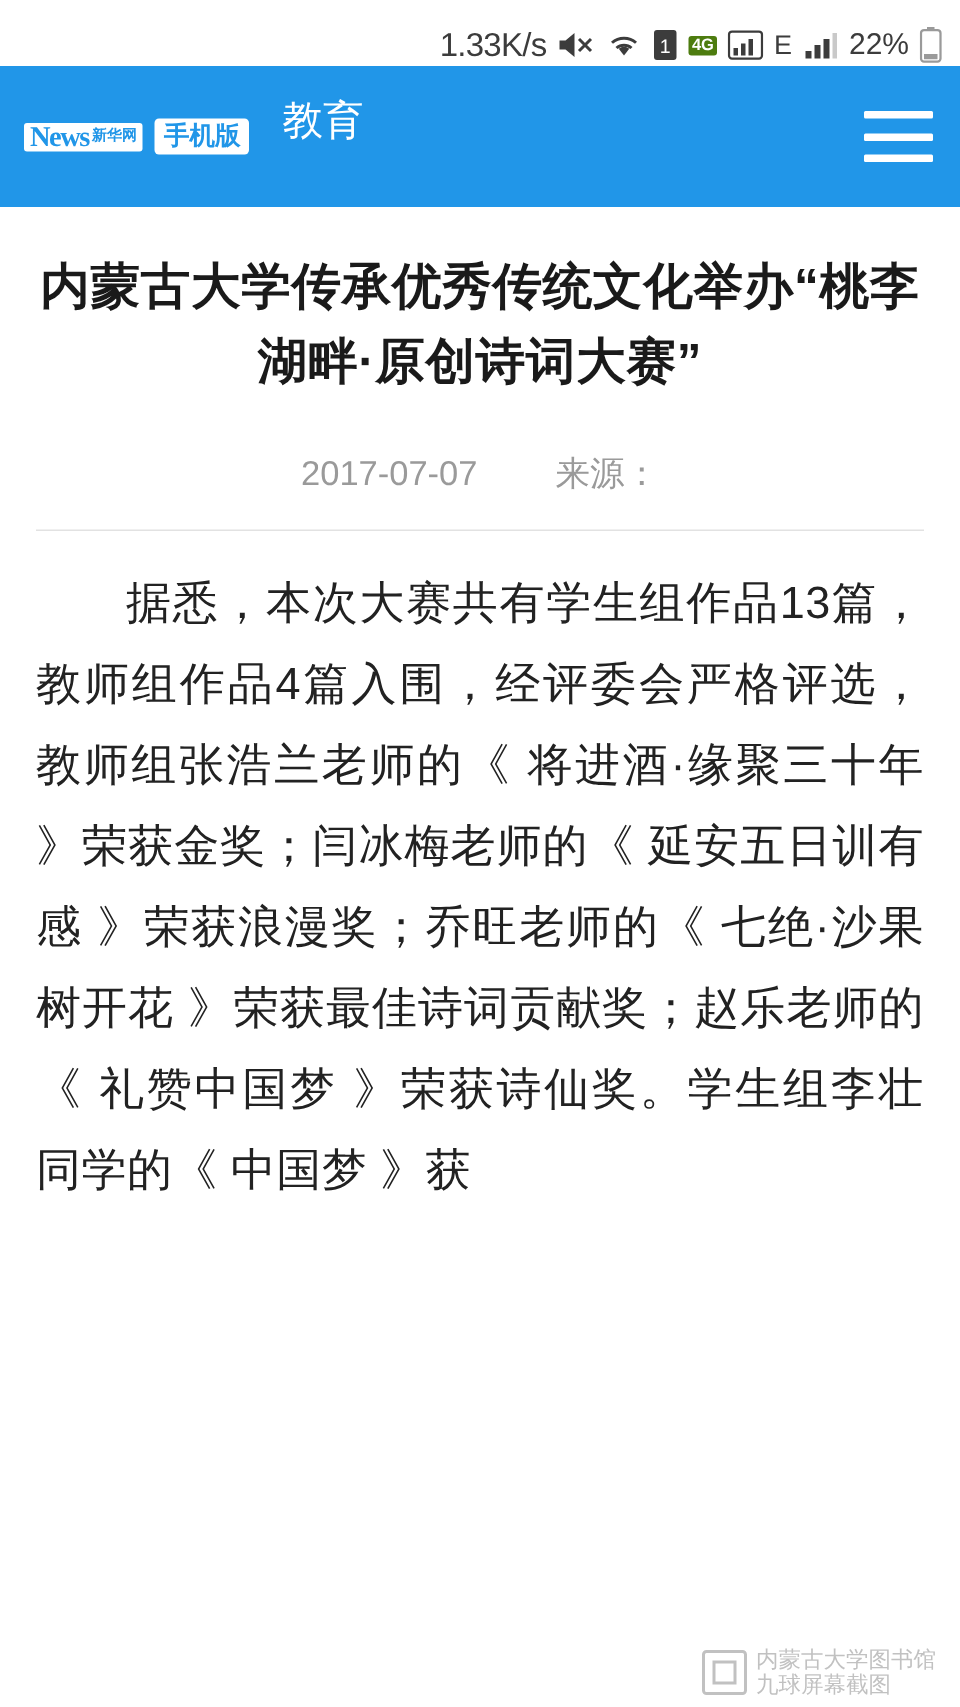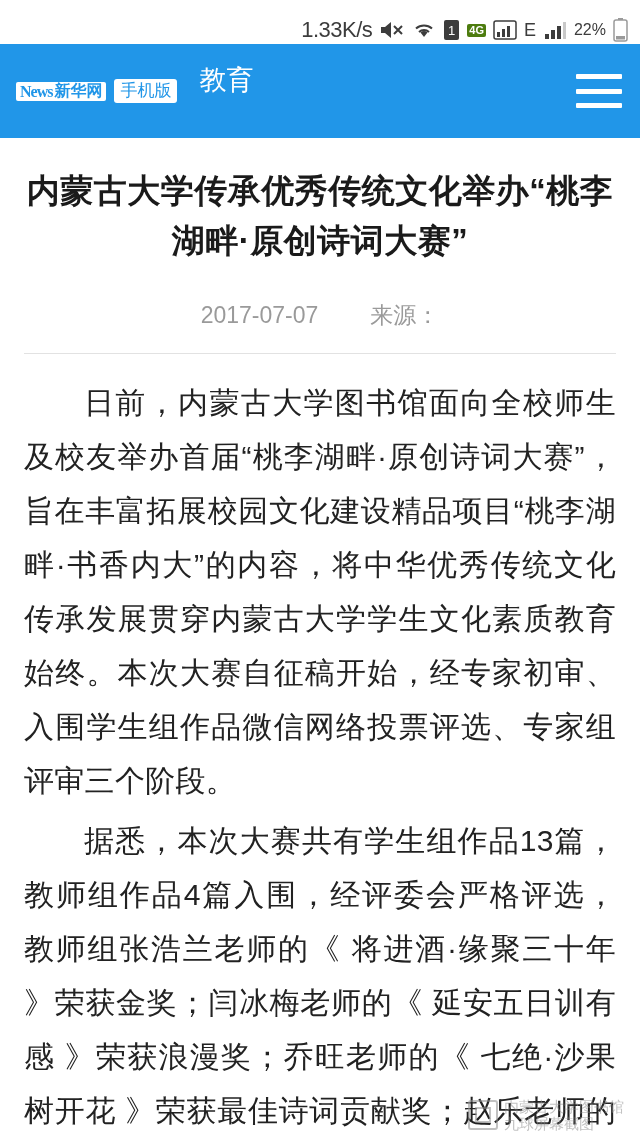--- a/index.html
+++ b/index.html
@@ -48,21 +48,21 @@
     padding: 1px 2px;
     line-height: 1;
     font-weight: bold;
   }
   .badge-e {
     color: #3c3c3c;
     font-size: 18px;
     line-height: 1;
   }
   .batt-pct {
-    font-size: 16px;
+    font-size: 20px;
     color: #3c3c3c;
   }
   .clock {
     font-size: 25px;
     color: #3c3c3c;
     margin-left: 9px;
     letter-spacing: 0.5px;
   }
 
   
@@ -90,37 +90,37 @@
     font-size: 13px;
     font-weight: bold;
     line-height: 13px;
     padding: 3px 4px;
     border-radius: 2px;
     display: flex;
     align-items: center;
   }
   .logo-mark .news-en {
     font-family: "Liberation Serif", serif;
-    font-size: 16px;
+    font-size: 19px;
     font-weight: bold;
     color: #2196e8;
     margin-right: 2px;
     letter-spacing: -1px;
   }
   .logo-mark .news-cn {
-    font-size: 16px;
+    font-size: 10px;
     line-height: 10px;
     color: #2196e8;
     text-align: right;
   }
   .logo-phone {
     background: #ffffff;
     color: #2196e8;
     font-size: 17px;
-    font-weight: normal;
+    font-weight: bold;
     padding: 2px 6px;
     border-radius: 3px;
     margin-left: 8px;
     line-height: 20px;
   }
   .logo-url {
     color: #ffffff;
     font-family: "Liberation Serif", serif;
     font-style: italic;
     font-size: 24px;
@@ -318,21 +318,20 @@
 
 <div class="article">
   <h1 class="article-title">内蒙古大学传承优秀传统文化举办“桃李湖畔·原创诗词大赛”</h1>
 
   <div class="article-meta">
     <span class="meta-date">2017-07-07</span>
     <span class="meta-source-label">来源：</span>
   </div>
 
   <div class="article-body">
-    <p>日前，内蒙古大学图书馆面向全校师生及校友举办首届“桃李湖畔·原创诗词大赛”，旨在丰富拓展校园文化建设精品项目“桃李湖畔·书香内大”的内容，将中华优秀传统文化传承发展贯穿内蒙古大学学生文化素质教育始终。本次大赛自征稿开始，经专家初审、入围学生组作品微信网络投票评选、专家组评审三个阶段。</p>
     <p>据悉，本次大赛共有学生组作品13篇，教师组作品4篇入围，经评委会严格评选，教师组张浩兰老师的《 将进酒·缘聚三十年 》荣获金奖；闫冰梅老师的《 延安五日训有感 》荣获浪漫奖；乔旺老师的《 七绝·沙果树开花 》荣获最佳诗词贡献奖；赵乐老师的《 礼赞中国梦 》荣获诗仙奖。学生组李壮同学的《 中国梦 》获</p>
   </div>
 </div>
 
 <div class="watermark">
   <div class="wm-box"></div>
   <div class="wm-text">
     <span>内蒙古大学图书馆</span>
     <span>九球屏幕截图</span>
   </div>

